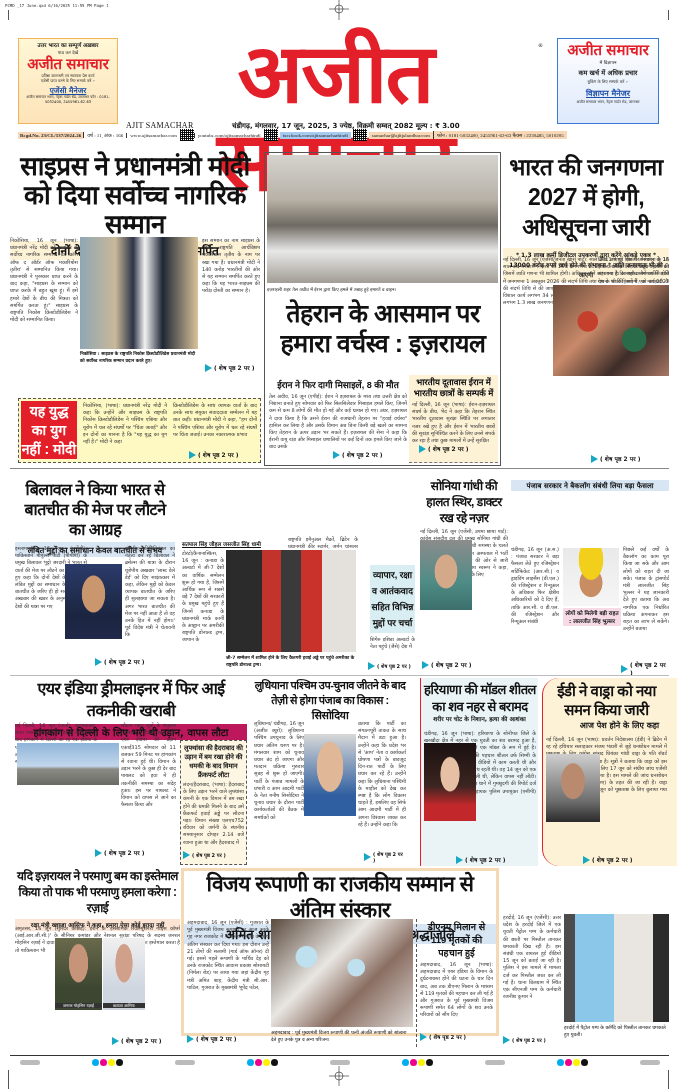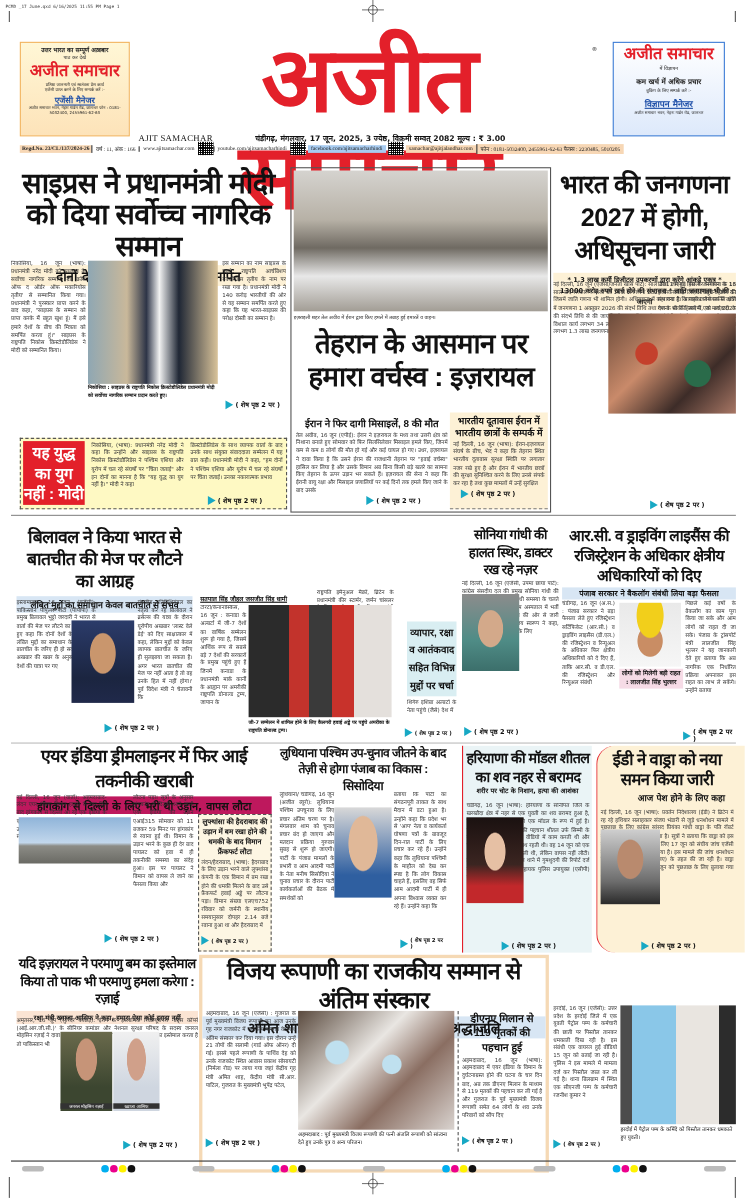--- a/index.html
+++ b/index.html
@@ -159,21 +159,20 @@
   <div class="hl" style="font-size:12px;line-height:16px;width:88px;">सोनिया गांधी की हालत स्थिर, डाक्टर रख रहे नज़र</div>
   <div class="abs body-text" style="left:0;top:50px;width:88px;height:128px;overflow:hidden;">नई दिल्ली, 16 जून (एजेंसी, उपमा छाया पार्ट): कांग्रेस संसदीय दल की प्रमुख सोनिया गांधी की हालत स्थिर है जिन्हें पेट संबंधी समस्या के चलते रविवार रात को सर गंगा राम अस्पताल में भर्ती करवाया गया था। अस्पताल की ओर से जारी बयान के अनुसार, डॉ. अजय स्वरूप ने कहा, 'उन्हें पेट से संबंधित समस्या के लिए</div>
   <div class="abs photo" style="left:0;top:62px;width:52px;height:70px;background:radial-gradient(ellipse at 50% 45%,#d3a98a 0 30%,transparent 32%),linear-gradient(#8c8c8c,#4f8c86 60%,#3c6f6b);"></div>
   <div class="abs cont" style="left:2px;top:183px;">
       <span class="tri"></span>
       <span>( शेष पृष्ठ 2 पर )</span>
     </div>
 </div>
 
 <div class="abs" style="left:511px;top:478px;width:158px;height:195px;">
-  <div class="hl" style="font-size:14px;line-height:18px;width:158px;">आर.सी. व ड्राइविंग लाइसैंस की रजिस्ट्रेशन के अधिकार क्षेत्रीय अधिकारियों को दिए</div>
   <div style="margin-top:2px;background:#d8e6f4;font-size:7px;font-weight:bold;text-align:center;padding:1px 0;color:#111;">पंजाब सरकार ने बैकलॉग संबंधी लिया बड़ा फैसला</div>
   <div class="abs body-text" style="left:0;top:68px;width:48px;height:112px;overflow:hidden;">चंडीगढ़, 16 जून (अ.स.) : पंजाब सरकार ने बड़ा फैसला लेते हुए रजिस्ट्रेशन सर्टिफिकेट (आर.सी.) व ड्राइविंग लाइसैंस (डी.एल.) की रजिस्ट्रेशन व रिन्यूअल के अधिकार फिर क्षेत्रीय अधिकारियों को दे दिए हैं, ताकि आर.सी. व डी.एल. की रजिस्ट्रेशन और रिन्यूअल संबंधी</div>
   <div class="abs photo" style="left:52px;top:70px;width:56px;height:58px;background:radial-gradient(ellipse at 50% 20%,#f2cf1b 0 30%,transparent 32%),radial-gradient(ellipse at 50% 60%,#c98d64 0 28%,transparent 30%),linear-gradient(#e9e9e9,#f6f6f6);"></div>
   <div class="abs" style="left:52px;top:130px;width:58px;background:#f6dbe6;font-size:5.5px;font-weight:bold;text-align:center;line-height:8px;padding:1px;">लोगों को मिलेगी बड़ी राहत : लालजीत सिंह भुल्लर</div>
   <div class="abs body-text" style="left:112px;top:68px;width:46px;height:112px;overflow:hidden;">पिछले कई वर्षों के बैकलॉग का काम पूरा किया जा सके और आम लोगों को राहत दी जा सके। पंजाब के ट्रांसपोर्ट मंत्री लालजीत सिंह भुल्लर ने यह जानकारी देते हुए बताया कि अब नागरिक एक निर्धारित प्रक्रिया अपनाकर इस राहत का लाभ ले सकेंगे। उन्होंने बताया</div>
   <div class="abs cont" style="left:110px;top:183px;">
       <span class="tri"></span>
       <span>( शेष पृष्ठ 2 पर )</span>
     </div>
 </div>
@@ -241,21 +240,21 @@
   <div class="abs photo" style="left:40px;top:70px;width:47px;height:72px;background:radial-gradient(ellipse at 50% 35%,#c69478 0 28%,transparent 30%),linear-gradient(#6a6a4c,#3c4630 70%);"></div>
   <div class="abs photo" style="left:88px;top:70px;width:42px;height:72px;background:radial-gradient(ellipse at 50% 35%,#d0a08a 0 28%,transparent 30%),linear-gradient(#f0f0f0,#cfd6e0 70%);"></div>
   <div class="abs" style="left:40px;top:135px;width:47px;background:#333;color:#fff;font-size:4px;text-align:center;">जनरल मोहसिन रज़ाई</div>
   <div class="abs" style="left:88px;top:135px;width:42px;background:#333;color:#fff;font-size:4px;text-align:center;">ख्वाजा आसिफ</div>
   <div class="abs cont" style="left:97px;top:169px;">
       <span class="tri"></span>
       <span>( शेष पृष्ठ 2 पर )</span>
     </div>
 </div>
 
-<div class="abs" style="left:181px;top:868px;width:318px;height:198px;border:3px solid #f5d9b5;background:#fff;">
+<div class="abs" style="left:181px;top:868px;width:318px;height:168px;border:3px solid #f5d9b5;background:#fff;">
   <div class="hl" style="font-size:21px;line-height:26px;width:312px;">विजय रूपाणी का राजकीय सम्मान से अंतिम संस्कार</div>
   <div style="margin-top:1px;background:#d8e6f4;font-size:13px;font-weight:bold;text-align:center;padding:1px 0;color:#111;">अमित शाह सहित विभिन्न नेताओं ने दी श्रद्धांजलि</div>
   <div class="abs body-text" style="left:3px;top:48px;width:82px;height:113px;overflow:hidden;">अहमदाबाद, 16 जून (एजेंसी) : गुजरात के पूर्व मुख्यमंत्री विजय रूपाणी का आज उनके गृह नगर राजकोट में राजकीय सम्मान के साथ अंतिम संस्कार कर दिया गया। इस दौरान उन्हें 21 तोपों की सलामी (गार्ड ऑफ ऑनर) दी गई। इससे पहले रूपाणी के पार्थिव देह को उनके राजकोट स्थित आवास प्रकाश सोसायटी (निर्मला रोड) पर लाया गया जहां केंद्रीय गृह मंत्री अमित शाह, केंद्रीय मंत्री सी.आर. पाटिल, गुजरात के मुख्यमंत्री भूपेंद्र पटेल,</div>
   <div class="abs photo" style="left:87px;top:48px;width:142px;height:108px;background:radial-gradient(circle at 25% 35%,#bfe0ef 0 8%,transparent 9%),radial-gradient(circle at 60% 45%,#bfe0ef 0 8%,transparent 9%),linear-gradient(135deg,#5a4a3e,#e9e6e2 40%,#8a6e62 65%,#d9d3cf);"></div>
   <div class="abs caption" style="left:87px;top:158px;width:142px;font-size:4.8px;font-weight:normal;">अहमदाबाद : पूर्व मुख्यमंत्री विजय रूपाणी की पत्नी अंजलि रूपाणी को सांत्वना देते हुए उनके पुत्र व अन्य परिजन।</div>
   <div class="abs cont" style="left:3px;top:164px;">
       <span class="tri"></span>
       <span>( शेष पृष्ठ 2 पर )</span>
     </div>
   <div class="abs dashbox" style="left:232px;top:48px;width:80px;height:128px;border-top:none;border-right:none;border-bottom:none;padding:1px 3px;">

